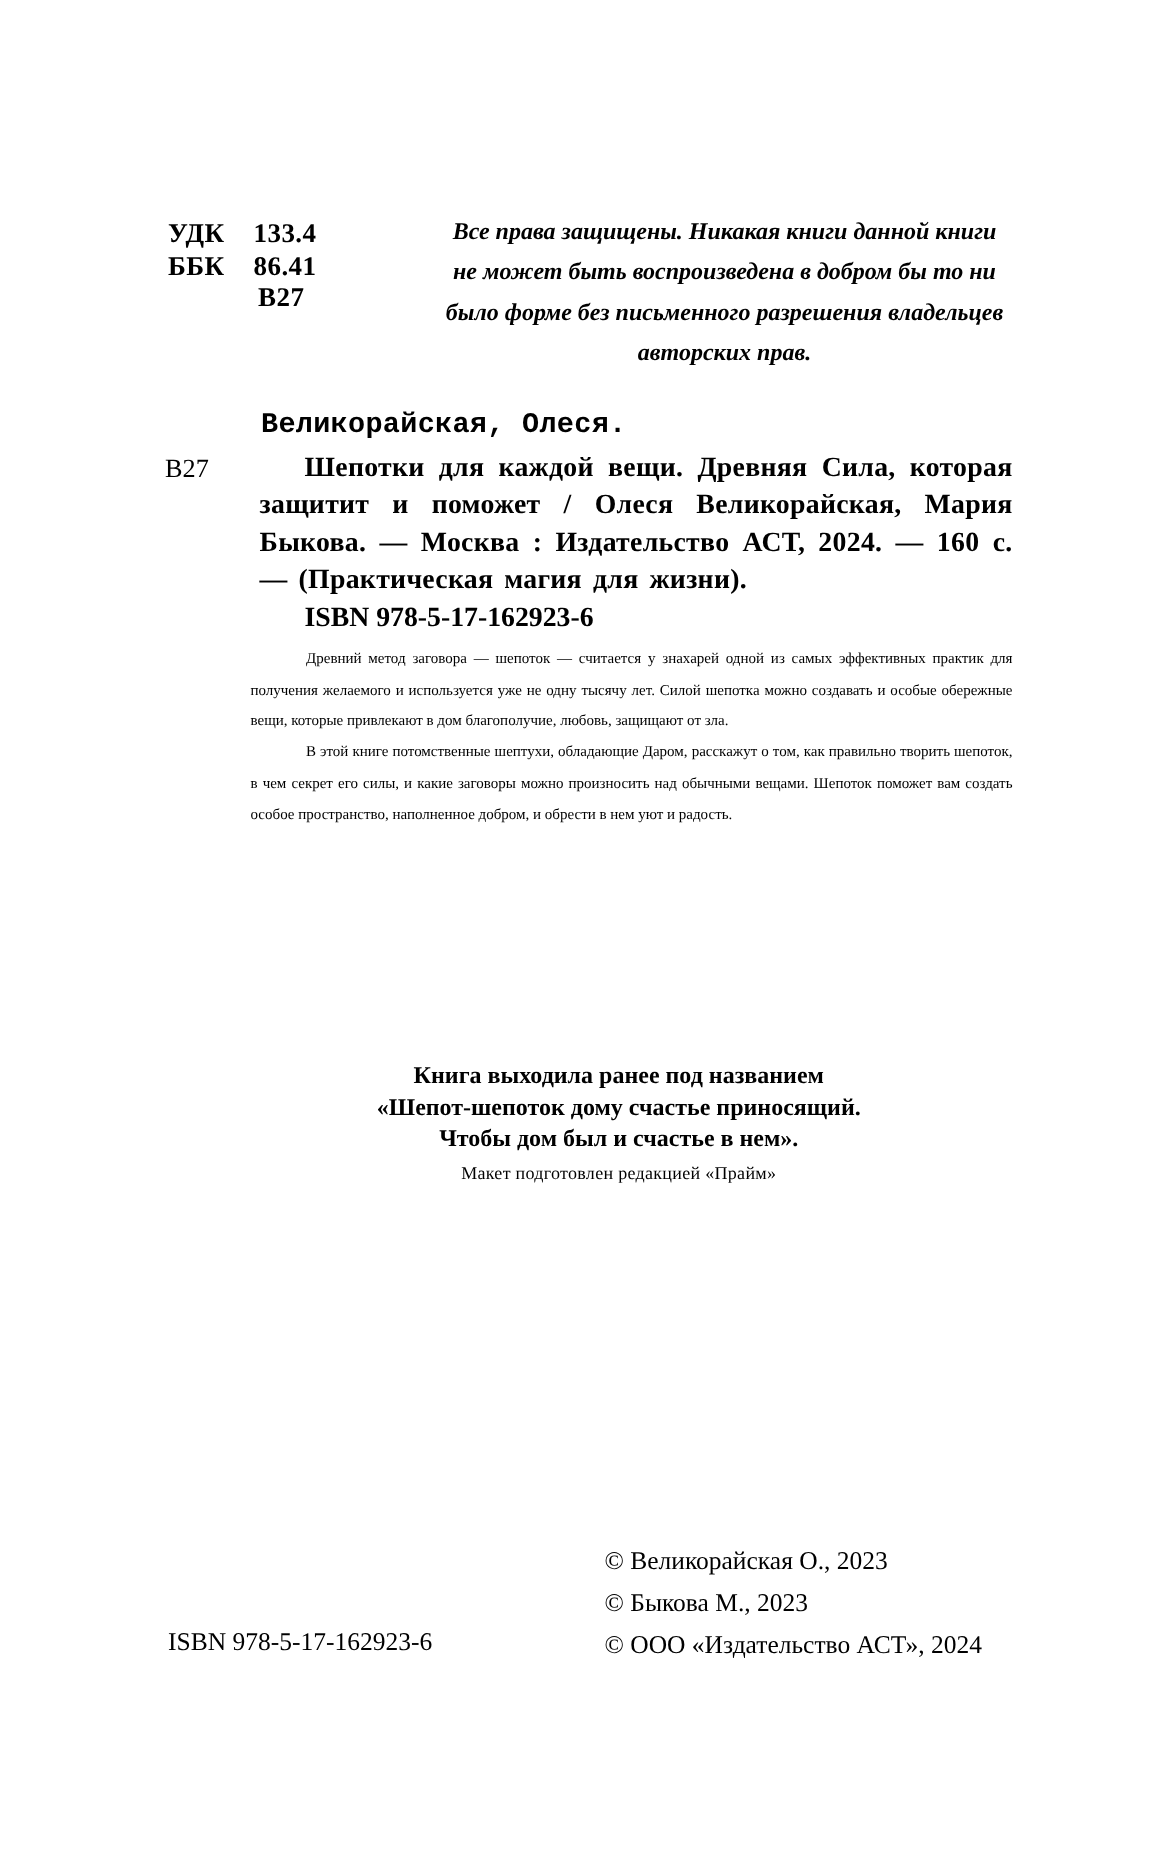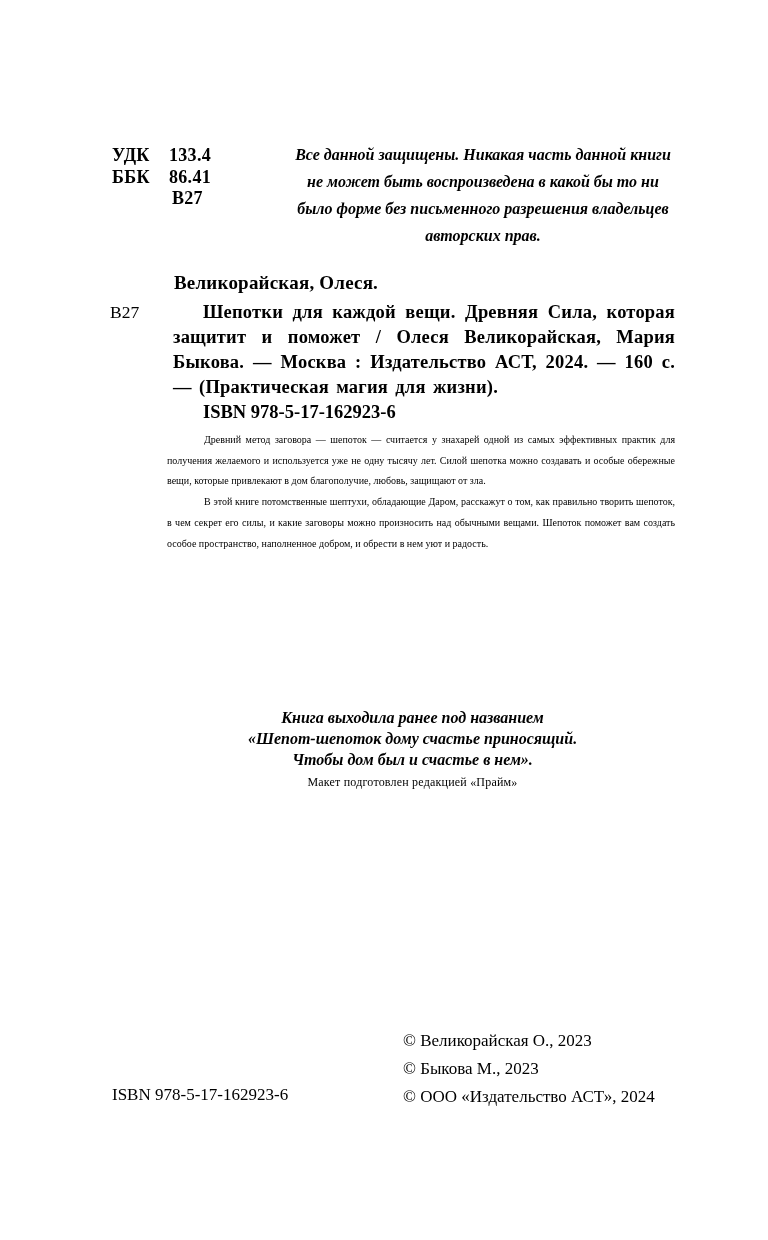--- a/index.html
+++ b/index.html
@@ -30,21 +30,21 @@
   
   .rights-notice {
     left: 288px; top: 141px; width: 390px;
     font-size: 16px; font-weight: bold; font-style: italic;
     line-height: 27px; text-align: center;
   }
 
   
   .author-heading {
     left: 174px; top: 272px;
-    font-size: 19px; font-weight: bold; letter-spacing: 0.2px;
+    font-size: 19px; font-weight: bold; letter-spacing: 0.2px; font-family: Liberation Mono, monospace;
   }
   .entry-code {
     left: 110px; top: 302px;
     font-size: 17.5px;
   }
   .biblio-desc {
     left: 173px; top: 300px; width: 502px;
     font-size: 18.5px; font-weight: bold;
     line-height: 25px; text-align: justify; text-indent: 30px;
     word-spacing: 2.5px; letter-spacing: 0.2px;
@@ -69,21 +69,21 @@
   .footer-codes {
     left: 375px; top: 637px; width: 300px;
     font-size: 17.5px; font-weight: bold;
     line-height: 19.8px; text-align: right;
     letter-spacing: 0.3px;
   }
 
   
   .former-title {
     left: 150px; top: 707px; width: 525px;
-    font-size: 16px; font-weight: bold; font-style: italic;
+    font-size: 16px; font-weight: bold; 
     line-height: 21px; text-align: center;
   }
   .edition-note {
     left: 150px; top: 775px; width: 525px;
     font-size: 12px; text-align: center;
     letter-spacing: 0.2px;
   }
 
   
   .copyright-block {
@@ -109,22 +109,22 @@
       <span class="lbl">ББК</span>
       <span class="val">86.41</span>
     </div>
     <div class="row">
       <span class="lbl"></span>
       <span class="val" style="padding-left: 3px;">В27</span>
     </div>
   </div>
 
   <div class="abs rights-notice">
-    <div>Все данной защищены. Никакая часть данной книги</div>
-    <div>не может быть воспроизведена в какой бы то ни</div>
+    <div>Все права защищены. Никакая книги данной книги</div>
+    <div>не может быть воспроизведена в добром бы то ни</div>
     <div>было форме без письменного разрешения владельцев</div>
     <div>авторских прав.</div>
   </div>
 
   <div class="abs author-heading">Великорайская, Олеся.</div>
   <div class="abs entry-code">В27</div>
   <p class="abs biblio-desc">Шепотки для каждой вещи. Древняя Сила, которая защитит и поможет / Олеся Великорайская, Мария Быкова. — Москва : Издательство АСТ, 2024. — 160 с. — (Практическая магия для жизни).</p>
   <div class="abs isbn-mid">ISBN 978-5-17-162923-6</div>
 
   <div class="abs annotation">

